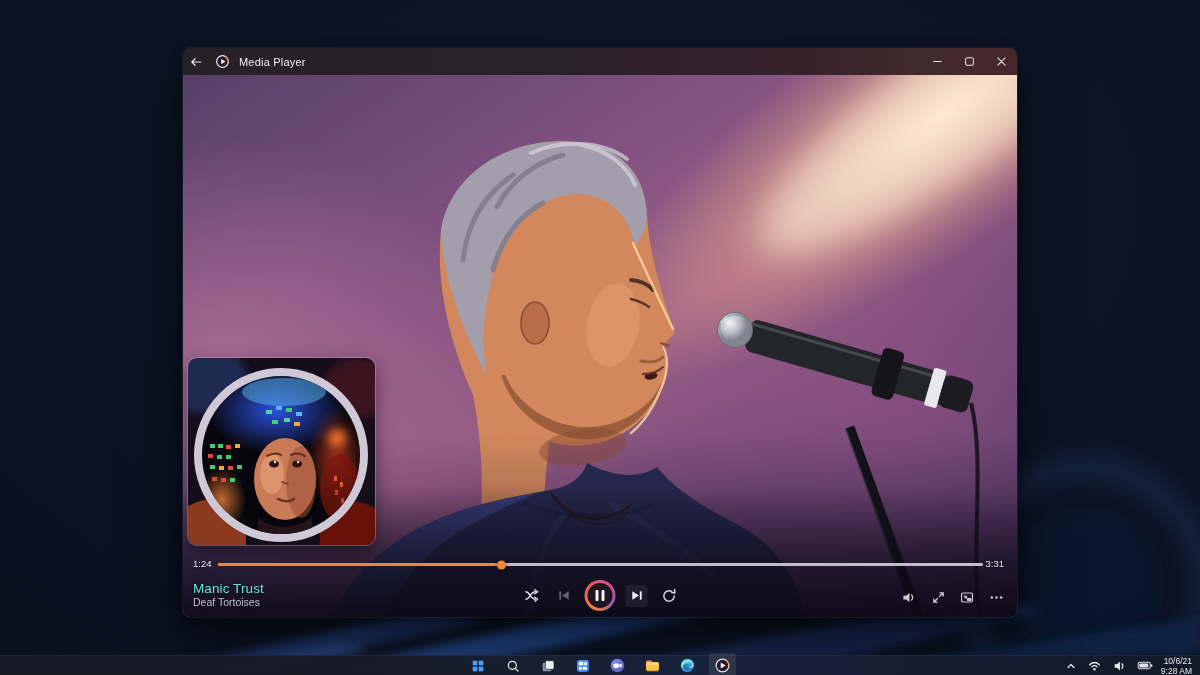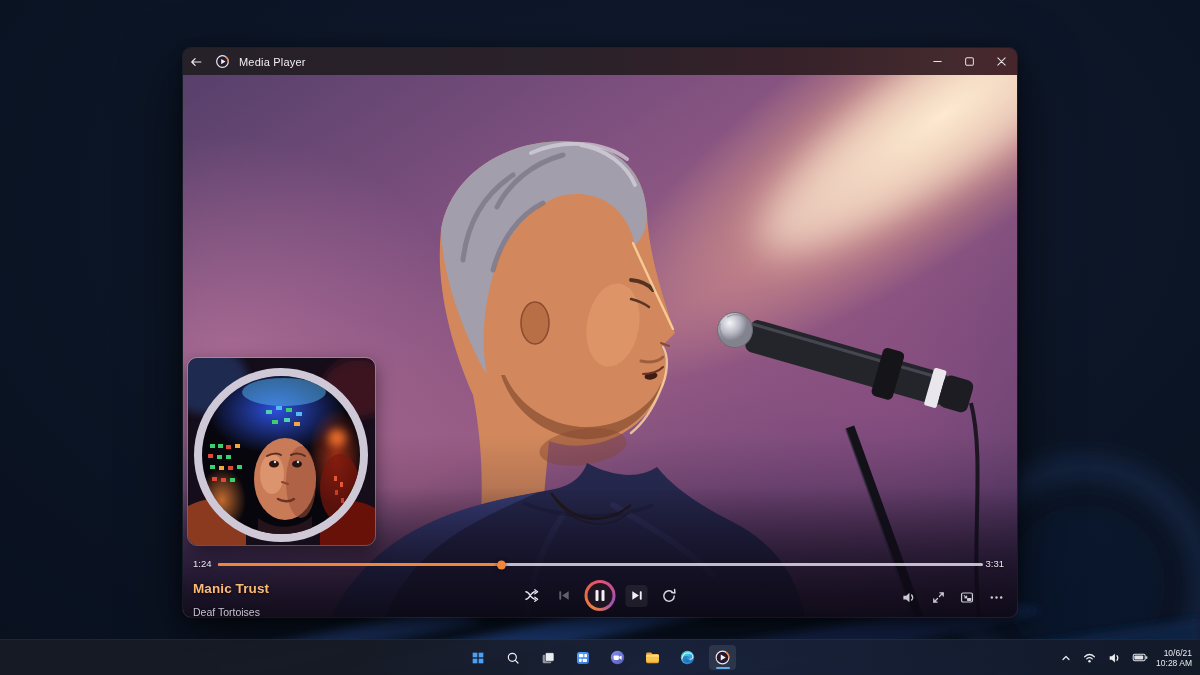--- a/index.html
+++ b/index.html
@@ -44,42 +44,42 @@
   .seek-track { position:absolute; left:35px; right:34px; top:7px; height:3px; border-radius:2px;
     background:rgba(222,220,230,.85); cursor:pointer; }
   .seek-fill { position:absolute; left:0; top:0; height:100%; border-radius:2px;
     background:var(--accent_orange,#F0853C); }
   .seek-thumb { position:absolute; right:-4.5px; top:50%; width:9px; height:9px; border-radius:50%;
     background:var(--accent_orange,#F0853C); transform:translateY(-50%); cursor:grab;
     box-shadow:0 0 4px rgba(0,0,0,.5); }
 
   
   .info { position:absolute; left:10px; top:533px; z-index:25; }
-  .info .t { color:#fdba74; font-size:13.5px; font-weight:700; letter-spacing:.1px; text-shadow:0 1px 3px rgba(0,0,0,.6); }
-  .info .a { color:#c7c3cd; font-size:10.5px; margin-top:10px; text-shadow:0 1px 3px rgba(0,0,0,.6); }
+  .info .t { color:#5eead4; font-size:13.5px; font-weight:400; letter-spacing:.1px; text-shadow:0 1px 3px rgba(0,0,0,.6); }
+  .info .a { color:#c7c3cd; font-size:10.5px; margin-top:0; text-shadow:0 1px 3px rgba(0,0,0,.6); }
 
   
   .transport { position:absolute; left:50%; top:532px; transform:translateX(-50%); z-index:25;
     display:flex; align-items:center; gap:10px; }
   .t-btn { background:transparent; border:none; cursor:pointer; display:flex; align-items:center;
     justify-content:center; width:22px; height:22px; border-radius:4px; }
   .t-btn.boxed { background:rgba(255,255,255,.07); }
   .t-btn.disabled { opacity:.38; }
   .play-ring { position:relative; width:31px; height:31px; border-radius:50%; border:none; cursor:pointer;
     background:conic-gradient(from 210deg, var(--ring_start,#F07F3C), #ea5f52, var(--ring_end,#D84F86), #9a53b4, var(--ring_start,#F07F3C)); }
   .play-ring .inner { position:absolute; inset:2.6px; border-radius:50%; background:#1d1521;
     display:flex; align-items:center; justify-content:center; gap:3.5px; }
   .play-ring .bar { width:3px; height:10.5px; border-radius:1px; background:#f4f2f6; }
 
   .secondary { position:absolute; right:11px; top:540px; z-index:25; display:flex; align-items:center; gap:9px; }
   .s-btn { background:transparent; border:none; cursor:pointer; width:20px; height:18px;
     display:flex; align-items:center; justify-content:center; opacity:.88; }
 
   
-  .taskbar { position:absolute; left:0; bottom:0; width:1200px; height:36px; z-index:50;
+  .taskbar { position:absolute; left:0; bottom:0; width:1200px; height:20px; z-index:50;
     background:linear-gradient(90deg, rgba(22,26,36,.97) 0%, rgba(22,26,36,.97) 30%,
       rgba(25,34,58,.95) 55%, rgba(21,29,49,.96) 80%, rgba(19,25,39,.97) 100%);
     border-top:1px solid rgba(255,255,255,.05); }
   .tb-center { position:absolute; left:50%; top:0; height:100%; transform:translateX(-50%);
     display:flex; align-items:center; gap:8px; }
   .tb-item { position:relative; width:27px; height:25px; display:flex; align-items:center;
     justify-content:center; border-radius:4px; cursor:pointer; }
   .tb-item.active { background:rgba(255,255,255,.09); }
   .tb-item .pill { position:absolute; bottom:1px; left:50%; transform:translateX(-50%);
     width:14px; height:2.5px; border-radius:2px; background:var(--active_indicator,#5FA9E8); }
@@ -518,17 +518,17 @@
       </button>
       <button class="tray-btn">
         <svg width="16" height="13" viewBox="0 0 20 16">
           <rect x="1.5" y="4" width="15" height="8" rx="2" fill="none" stroke="#dfe3e8" stroke-width="1.3"></rect>
           <rect x="3" y="5.5" width="11" height="5" rx="1" fill="#dfe3e8"></rect>
           <rect x="17.2" y="6.3" width="2" height="3.4" rx=".9" fill="#dfe3e8"></rect>
         </svg>
       </button>
       <div class="clock">
         <span>10/6/21</span>
-        <span>10:28 AM</span>
+        <span>9:28 AM</span>
       </div>
     </div>
   </div>
 </div>
 
 </body></html>

